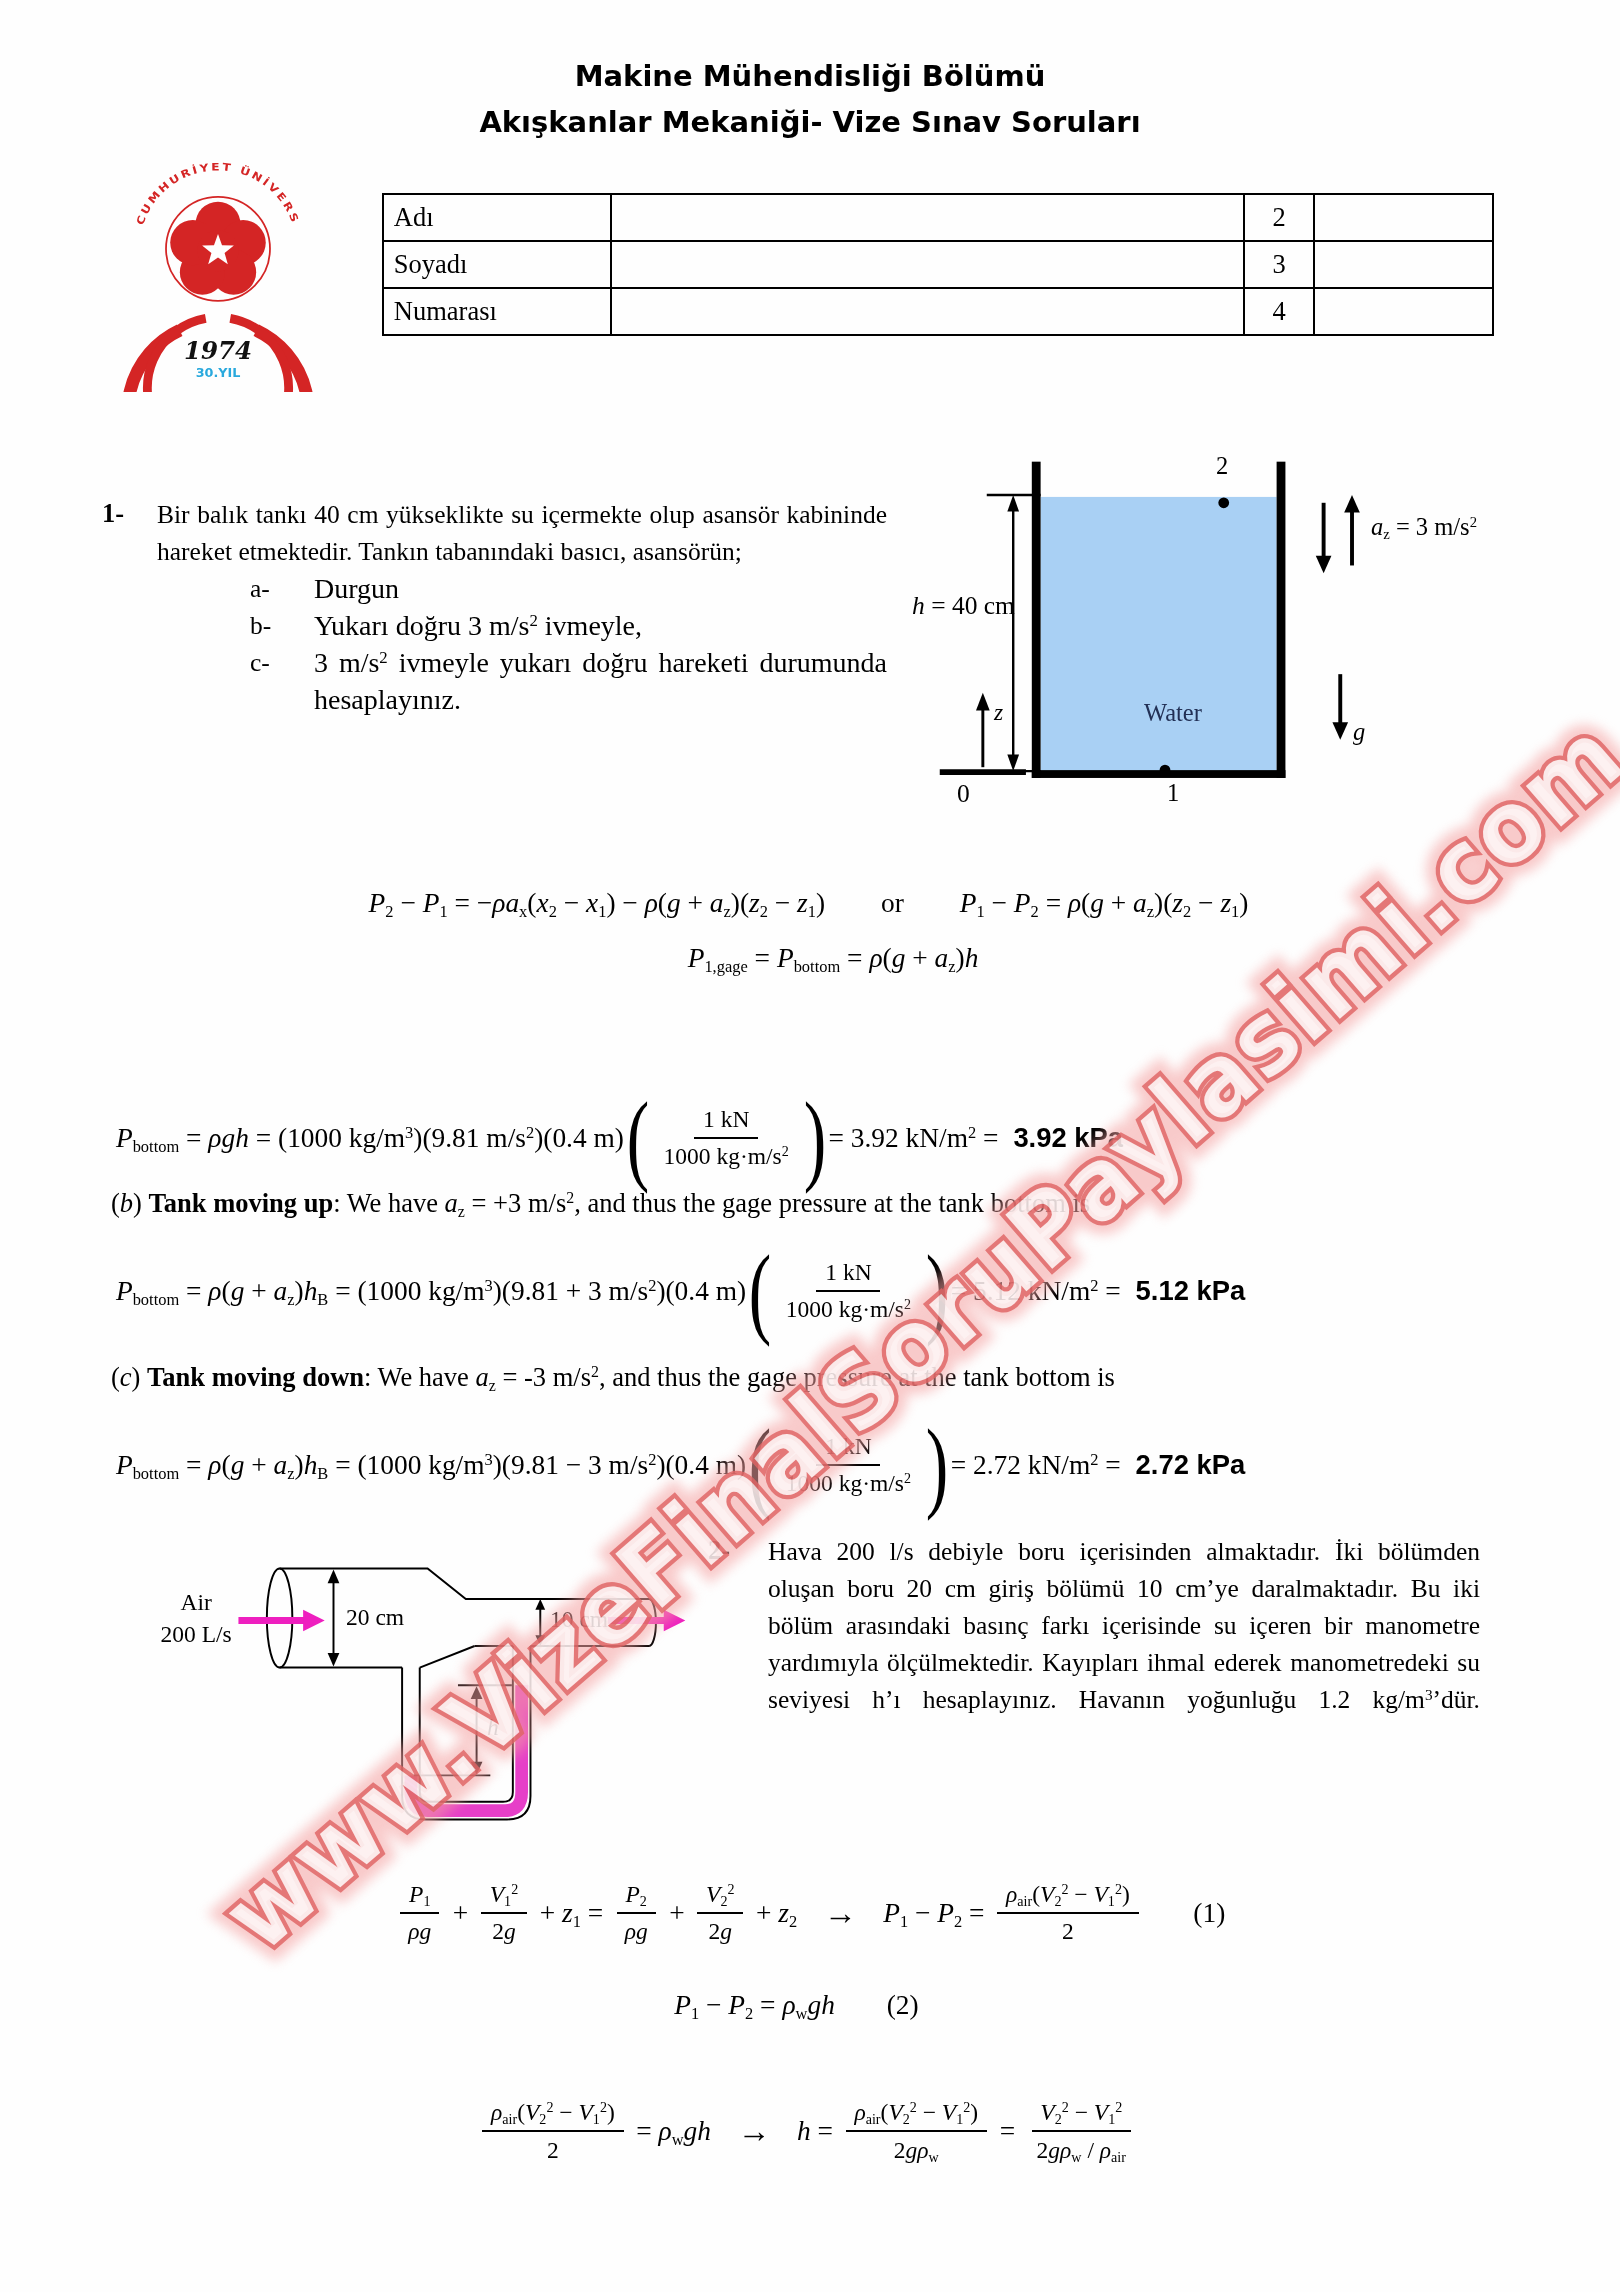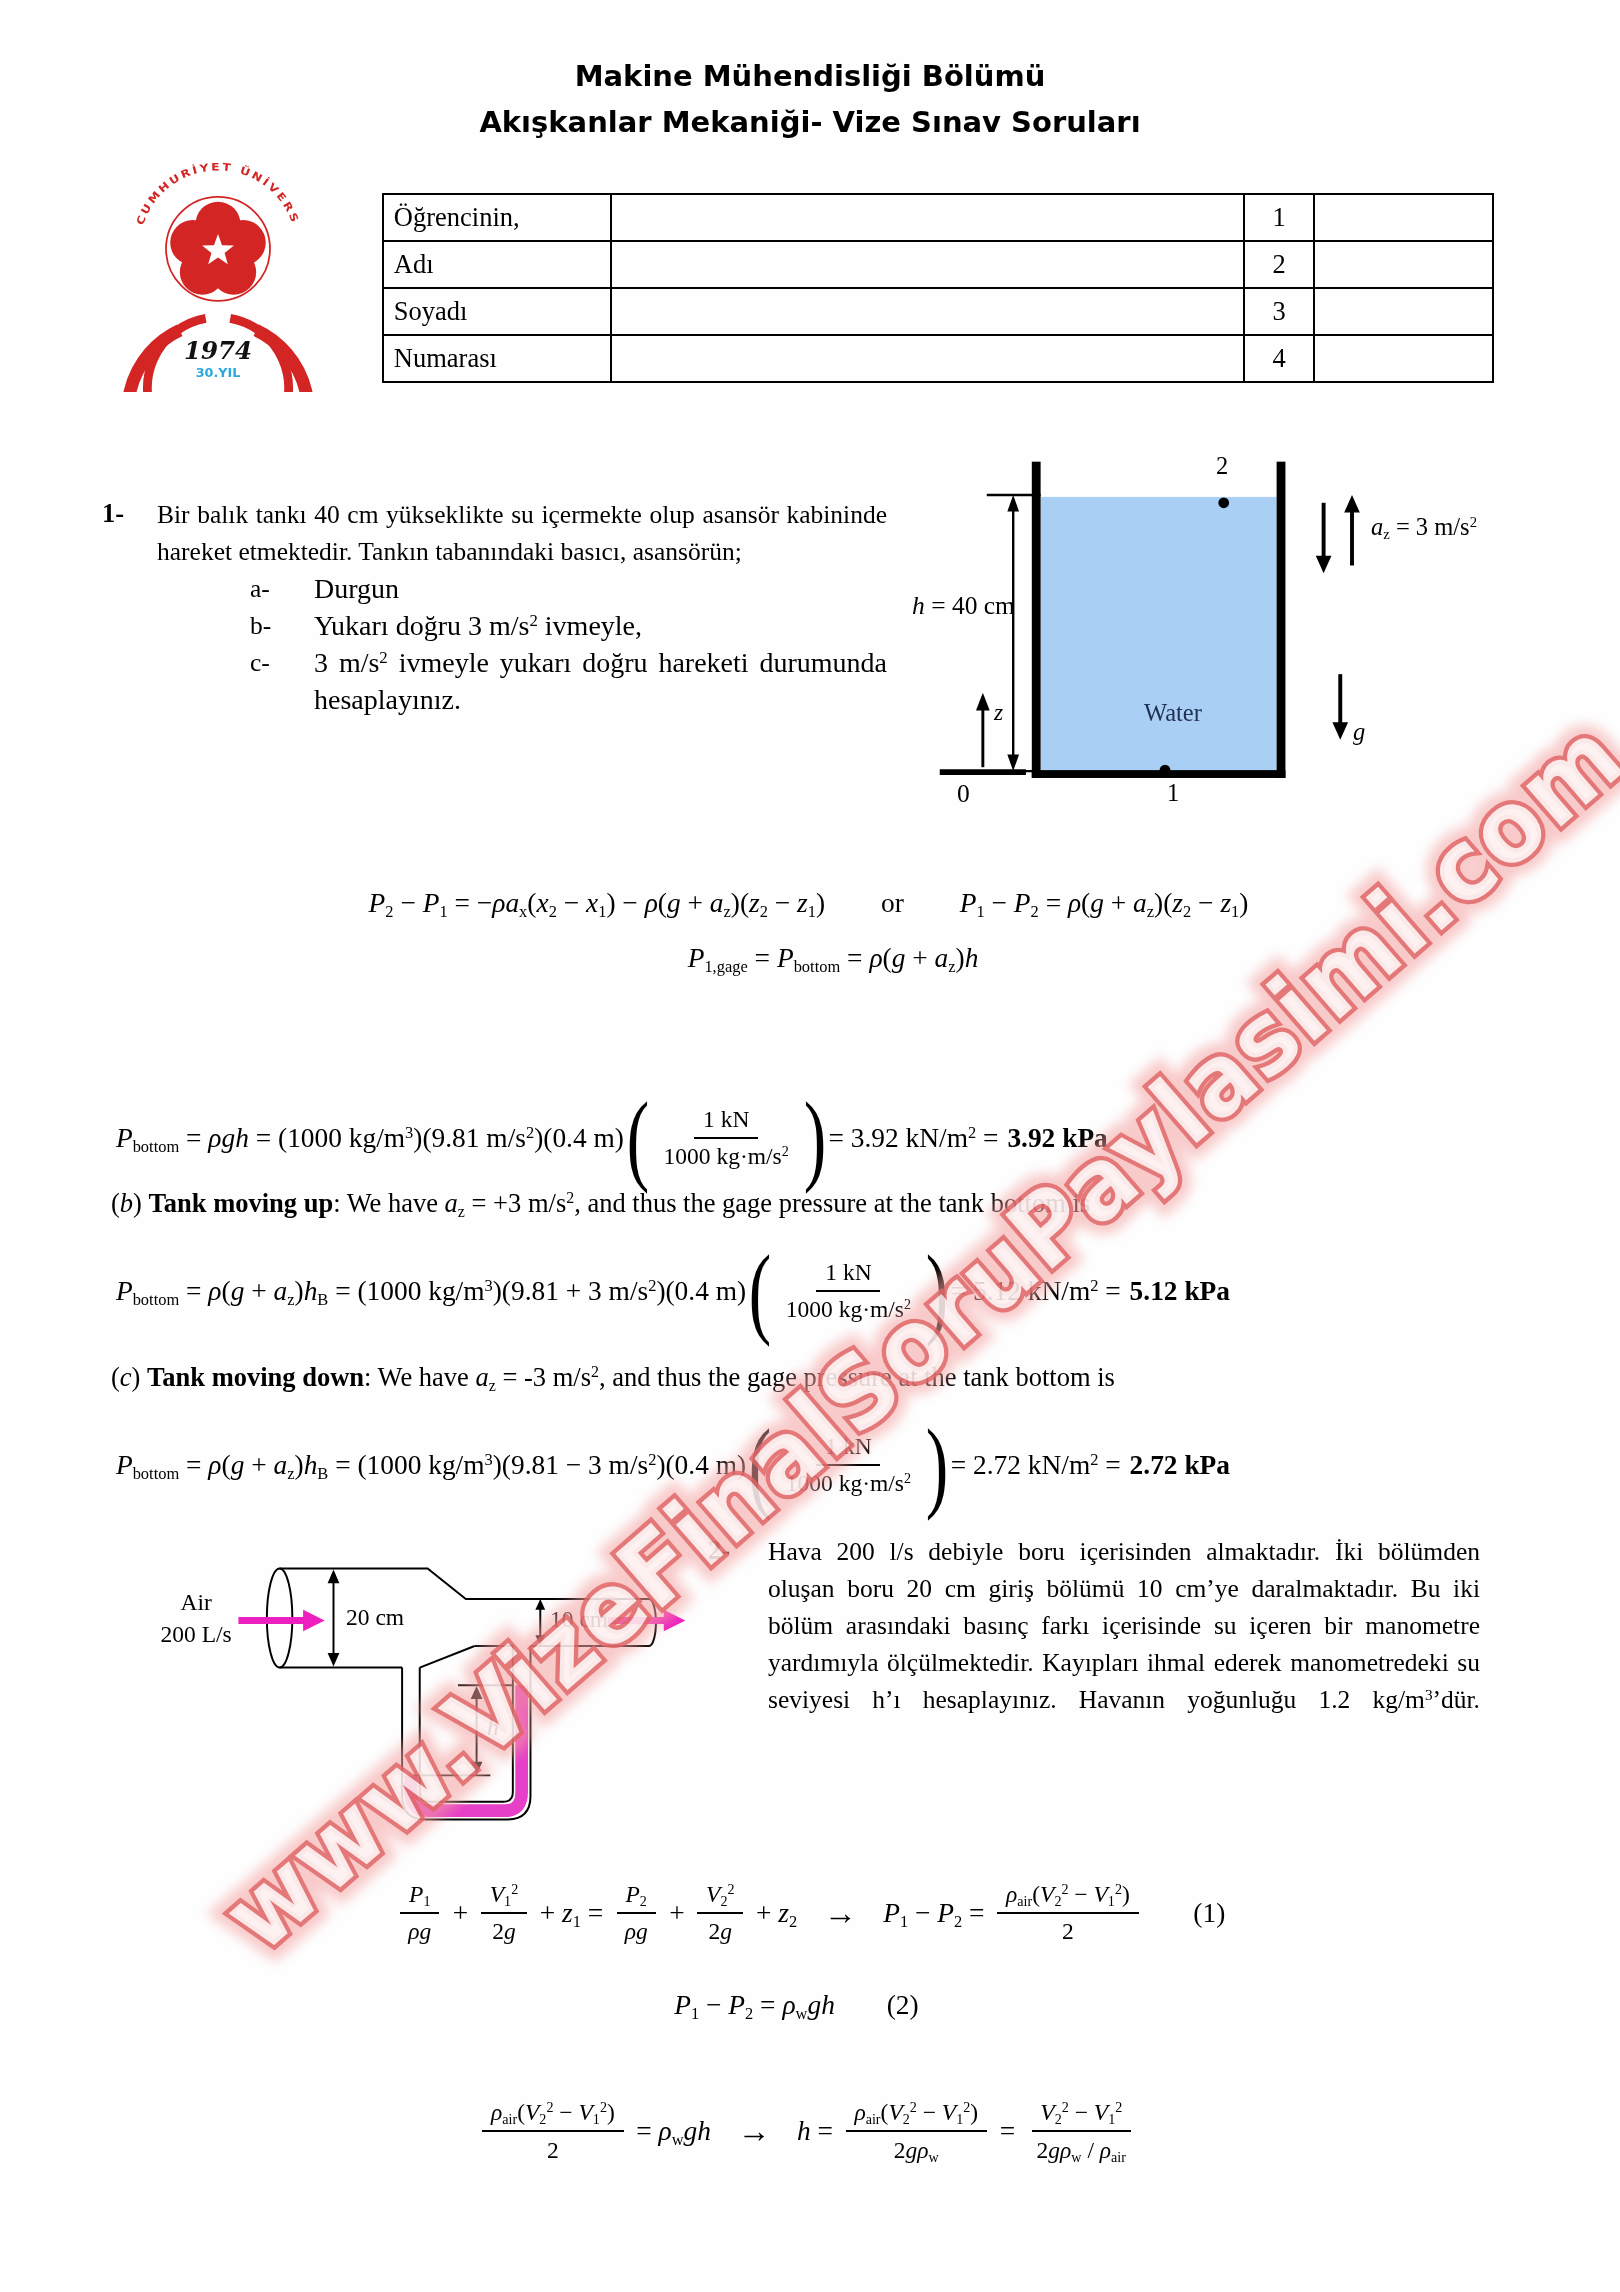--- a/index.html
+++ b/index.html
@@ -21,21 +21,21 @@
   .qitem .ilab{width:64px;flex:none;font-size:25.5px;line-height:37px;}
   .qitem .itx{width:573px;font-size:28px;line-height:37px;text-align:justify;}
   
   .eqrow{position:absolute;display:flex;align-items:center;justify-content:center;font-size:27.4px;}
   .eqrow.left{justify-content:flex-start;}
   .meq{white-space:pre;margin:0 4.9px;}
   .frac{display:inline-flex;flex-direction:column;align-items:center;margin:0 7.8px;font-size:23.5px;line-height:29px;text-align:center;}
   .fnum{padding:0 8.8px 2.9px;border-bottom:2.9px solid #000;white-space:pre;}
   .fden{padding:3.9px 8.8px 0;white-space:pre;}
   .bigp{display:inline-block;font-size:90px;line-height:0;transform:scaleY(1.12) scaleX(0.75);font-weight:400;margin:0 -5.9px;}
-  .bres{font-family:Liberation Serif, serif;font-weight:700;margin-left:4px;white-space:pre;}
+  .bres{font-family:Liberation Sans, sans-serif;font-weight:700;margin-left:10px;white-space:pre;}
   .sp-or{margin:0 51px;}
   .eqnum{margin-left:47px;white-space:pre;}
   .arr{margin:0 21.6px;font-size:33px;}
   .sol-head{position:absolute;left:111px;font-size:26.5px;white-space:nowrap;}
   .sol-head b{font-weight:700;}
   sub{font-size:60%;vertical-align:-0.3em;line-height:0;}
   sup{font-size:60%;vertical-align:0.55em;line-height:0;}
   
   .fig{position:absolute;}
   .fig .lbl{position:absolute;font-size:24.5px;white-space:nowrap;}
@@ -78,26 +78,20 @@
   </div>
 
   <table class="stable">
     <colgroup>
         <col style="width:228px">
         <col style="width:633px">
         <col style="width:70px">
         <col style="width:179px">
       </colgroup>
     <tbody>
-        <tr>
-      <td>Öğrencinin,</td>
-      <td></td>
-      <td class="num">1</td>
-      <td></td>
-    </tr>
     <tr>
       <td>Adı</td>
       <td></td>
       <td class="num">2</td>
       <td></td>
     </tr>
     <tr>
       <td>Soyadı</td>
       <td></td>
       <td class="num">3</td>

